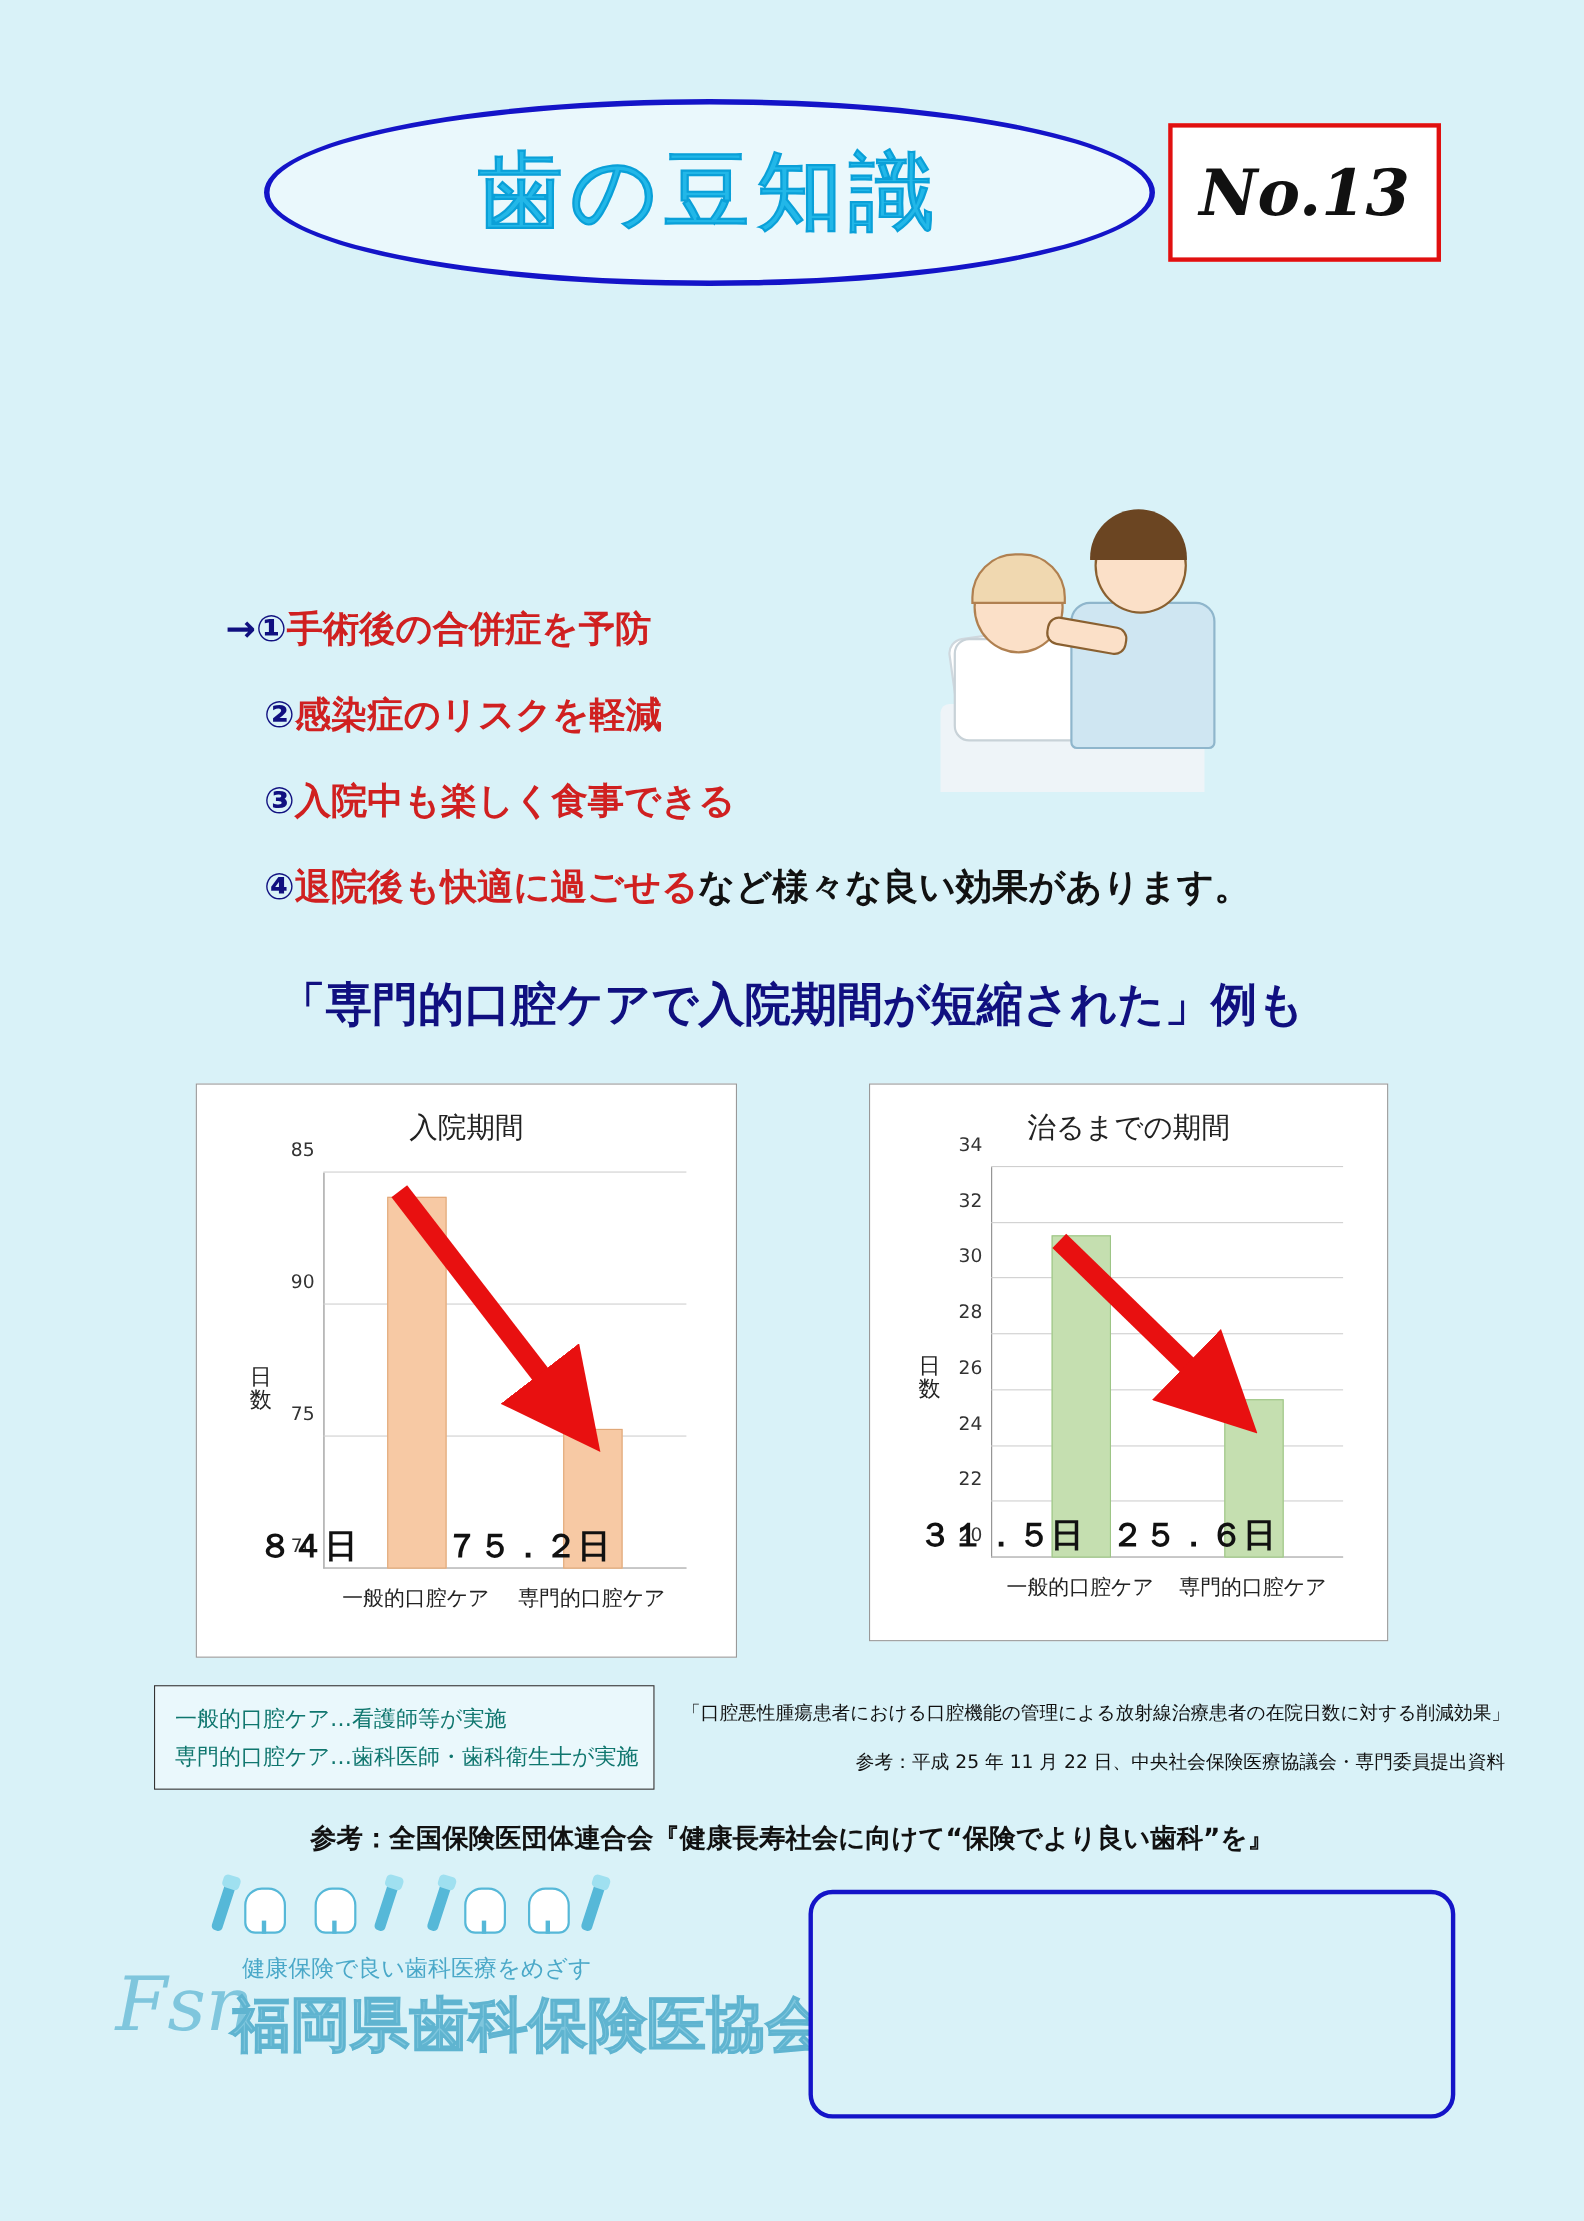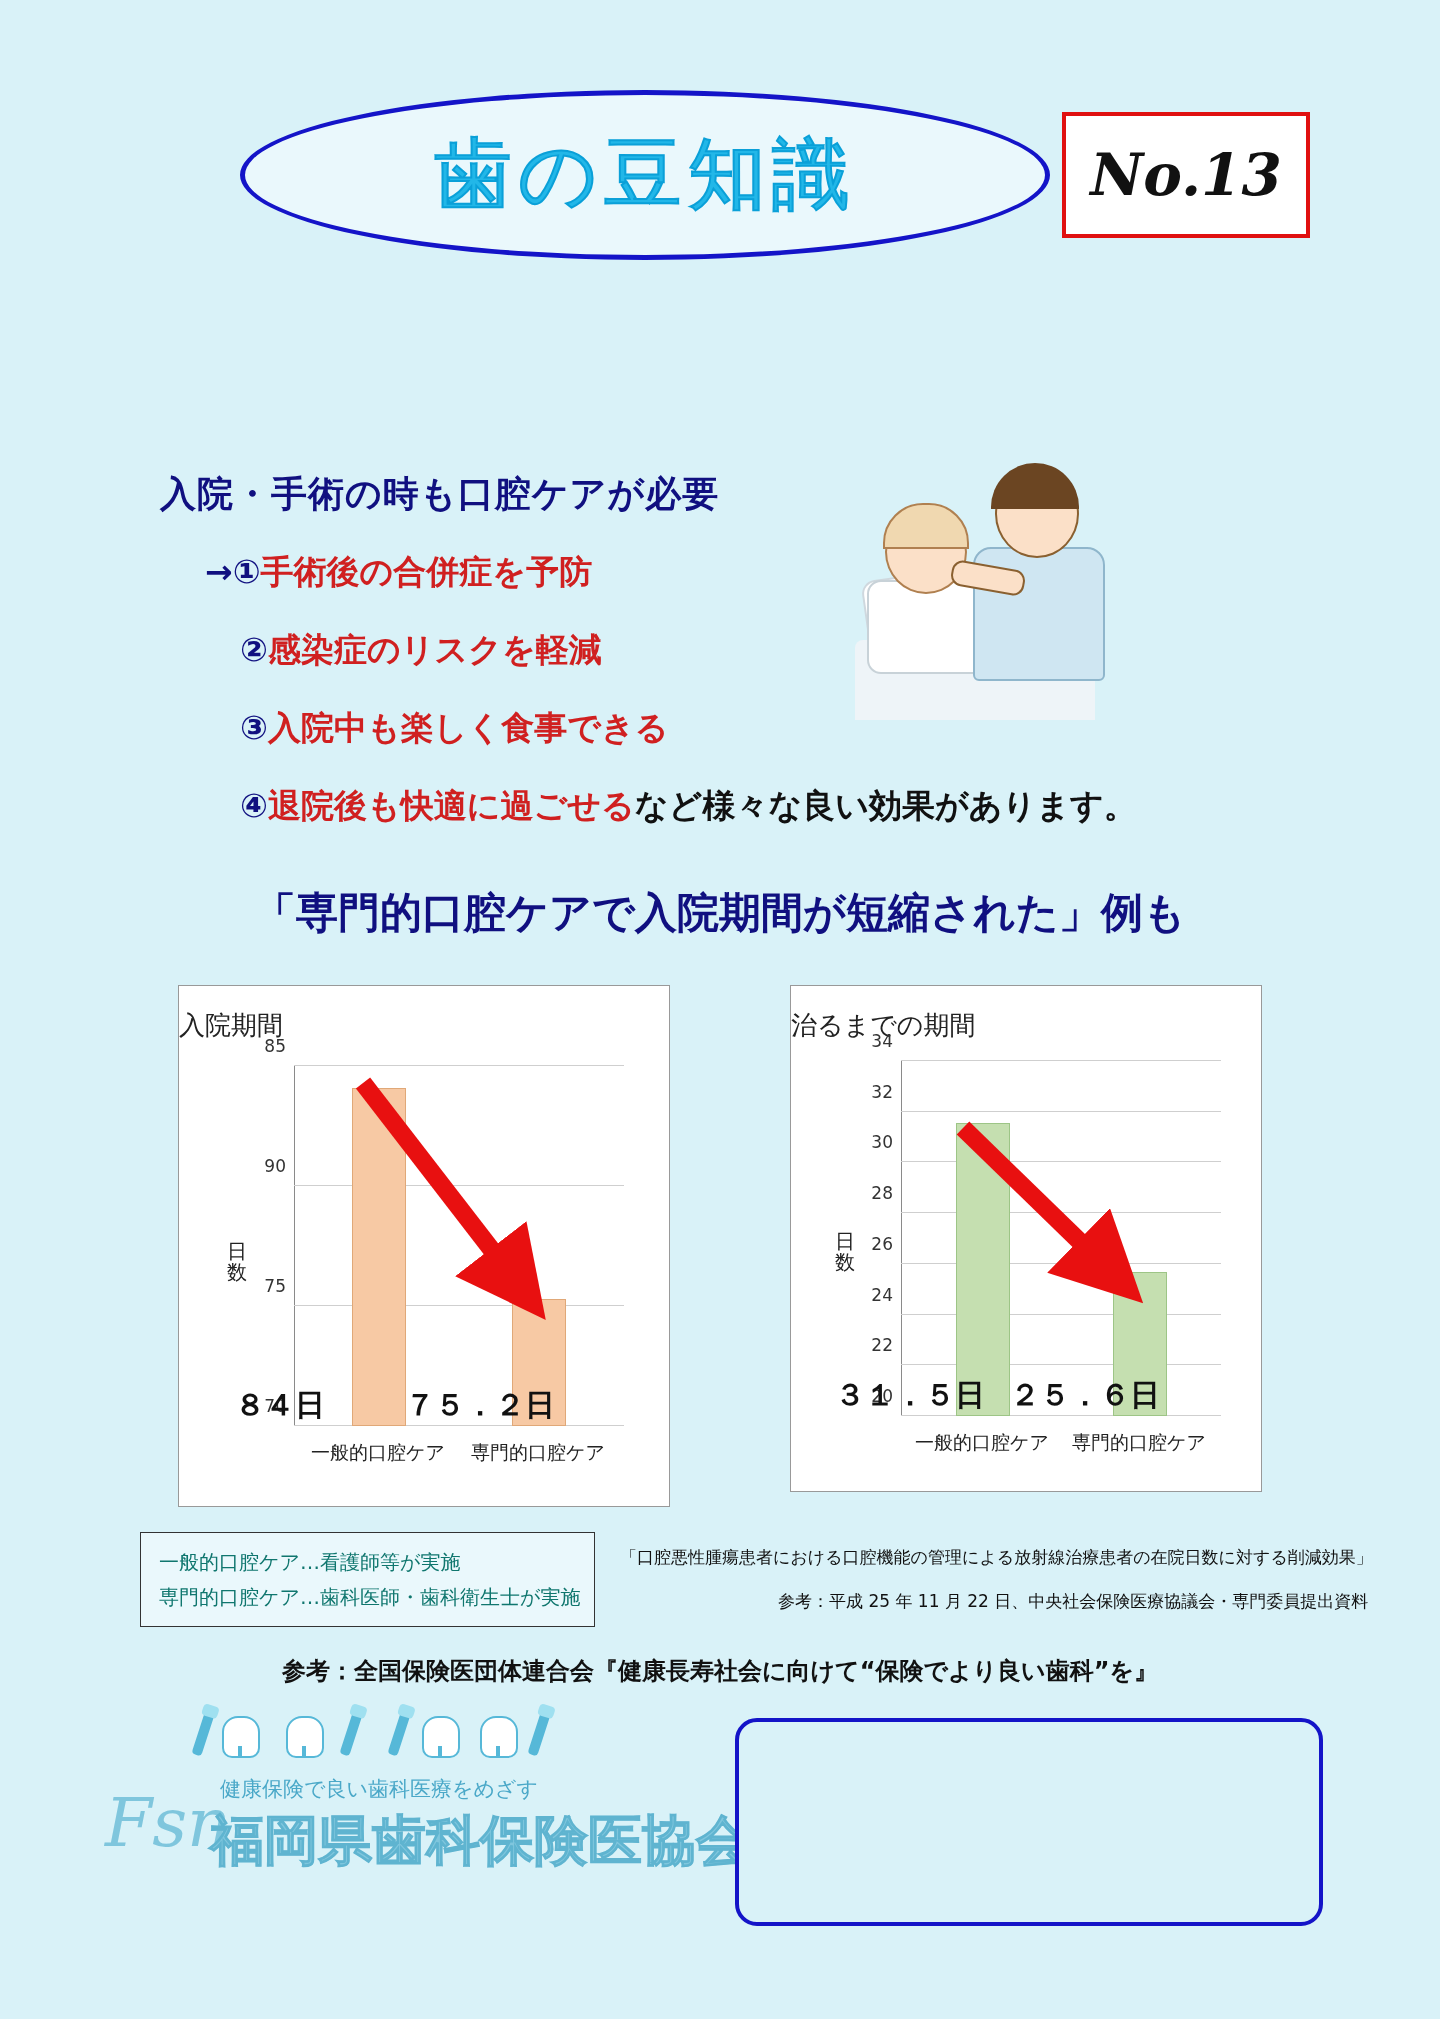--- a/index.html
+++ b/index.html
@@ -118,21 +118,21 @@
     font-size:42px;font-weight:bold;color:#101080;
   }
 
   
   .chart-box{
     position:absolute;background:#ffffff;border:1px solid #999;
   }
   .chart-left{left:178px;top:985px;width:490px;height:520px;}
   .chart-right{left:790px;top:985px;width:470px;height:505px;}
   .chart-title{
-    position:absolute;left:0;top:22px;width:100%;text-align:left;
+    position:absolute;left:0;top:22px;width:100%;text-align:center;
     font-family:"DejaVu Sans", sans-serif;
     font-size:26px;color:#222;
   }
   .plot{position:absolute;}
   .plot-l{left:115px;top:80px;width:330px;height:360px;}
   .plot-r{left:110px;top:75px;width:320px;height:355px;}
   .axis-left{
     position:absolute;left:0;top:0;width:1px;height:100%;background:#8a8a8a;
   }
   .axis-bottom{
@@ -243,21 +243,20 @@
   <div class="header-row">
     <div class="title-ellipse">
       <span class="title-text">歯の豆知識</span>
     </div>
     <div class="no-box">
       <span class="no-text">No.13</span>
     </div>
   </div>
 
 
-  <div class="sec1-head">入院・手術の時も口腔ケアが必要</div>
 
   <div class="bullet b1">
     <span>→①</span><span class="red">手術後の合併症を予防</span><span class="blk"></span>
   </div>
   <div class="bullet b2">
     <span>②</span><span class="red">感染症のリスクを軽減</span><span class="blk"></span>
   </div>
   <div class="bullet b3">
     <span>③</span><span class="red">入院中も楽しく食事できる</span><span class="blk"></span>
   </div>

